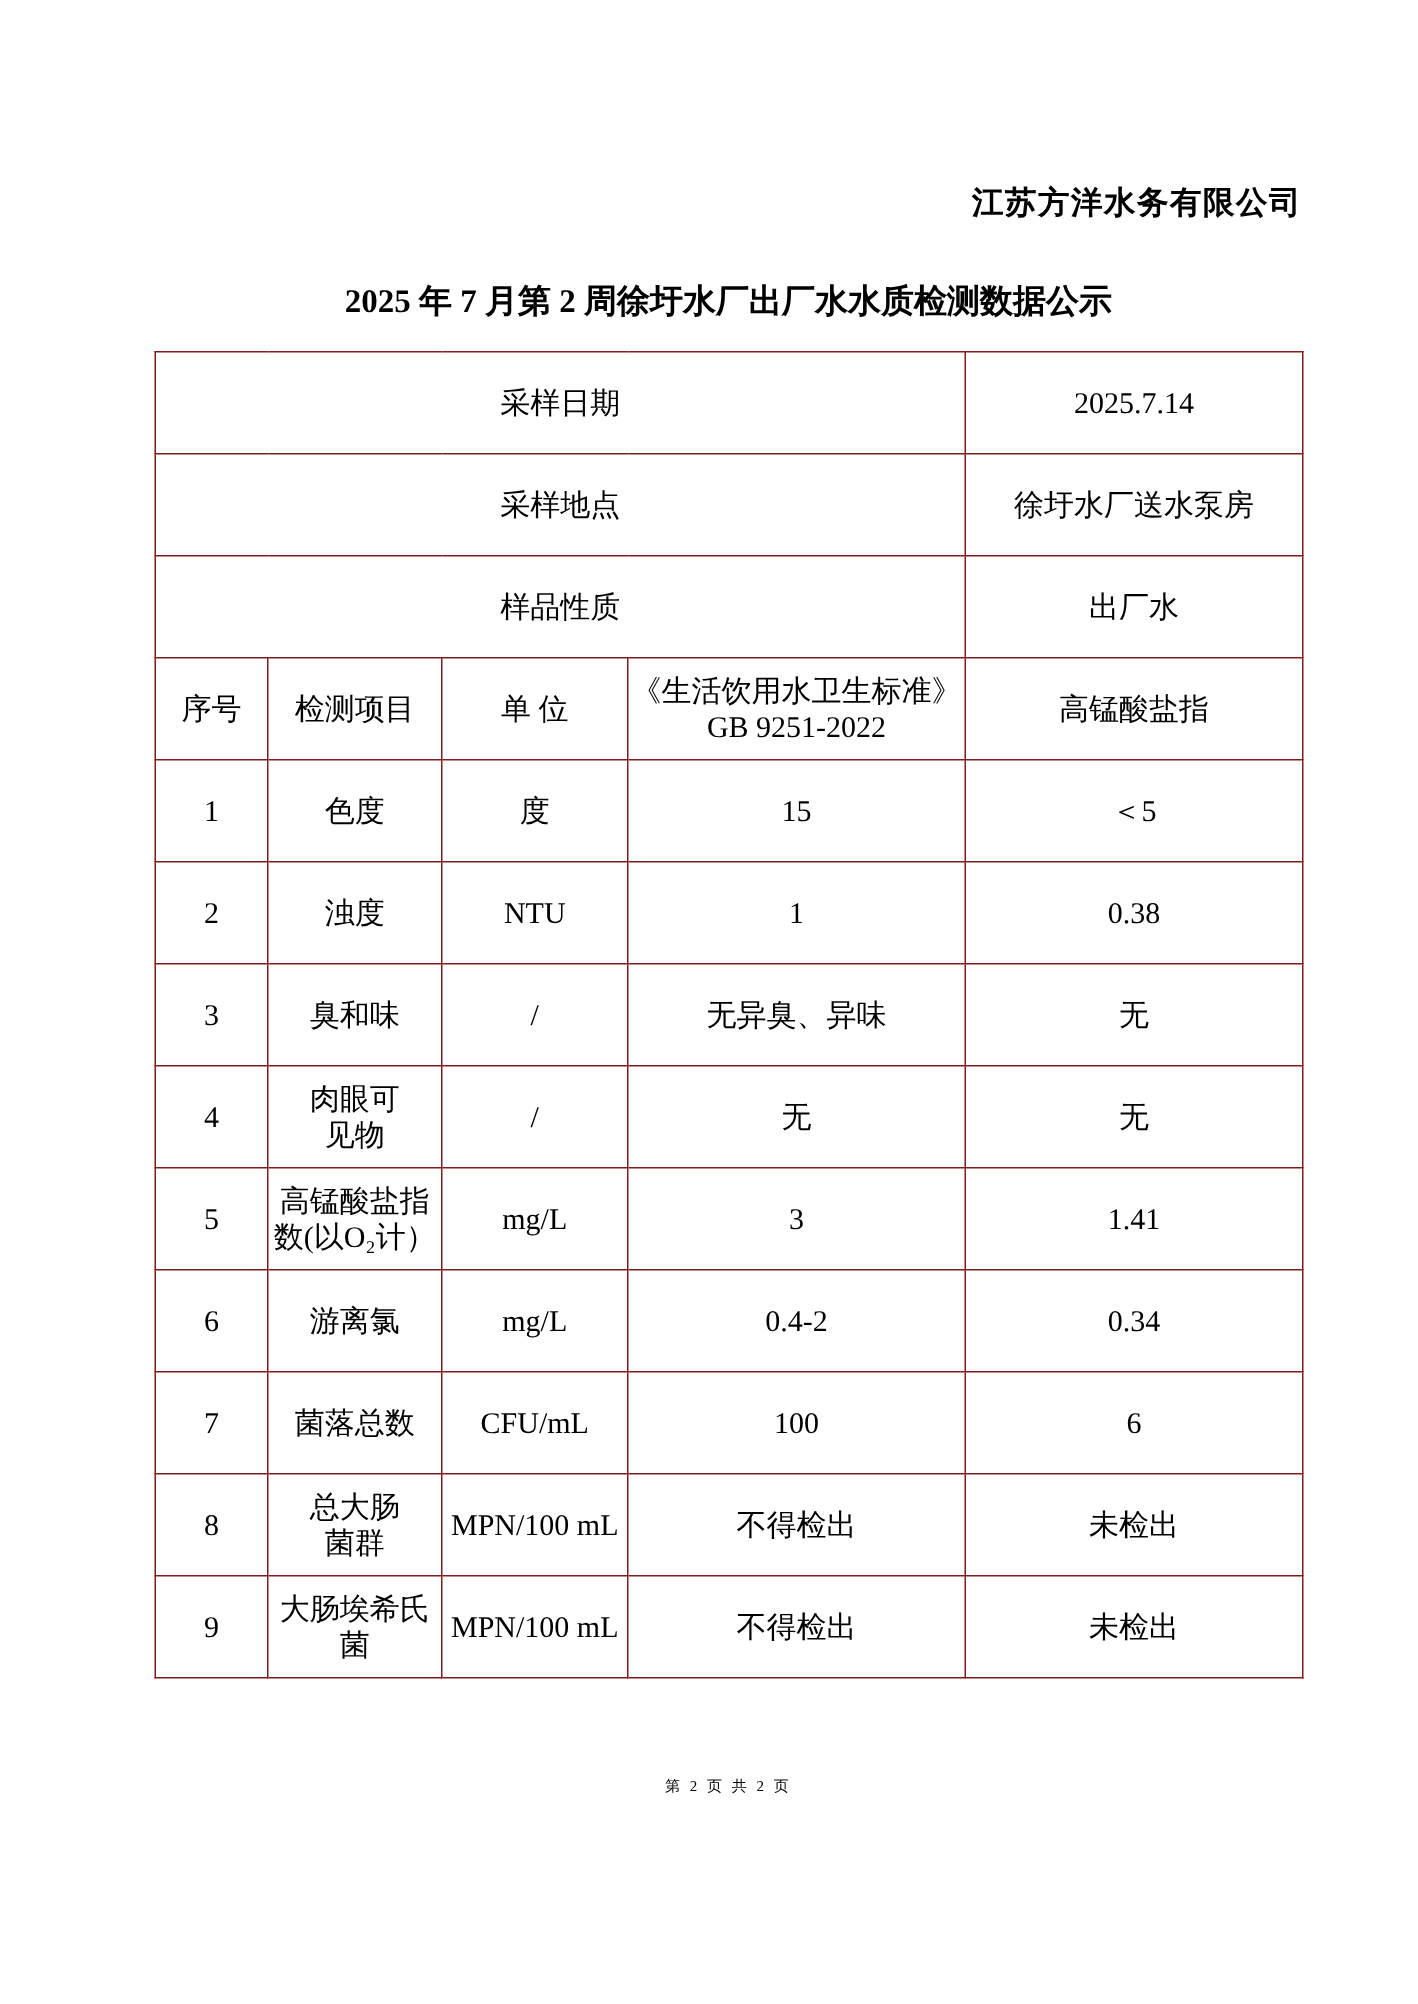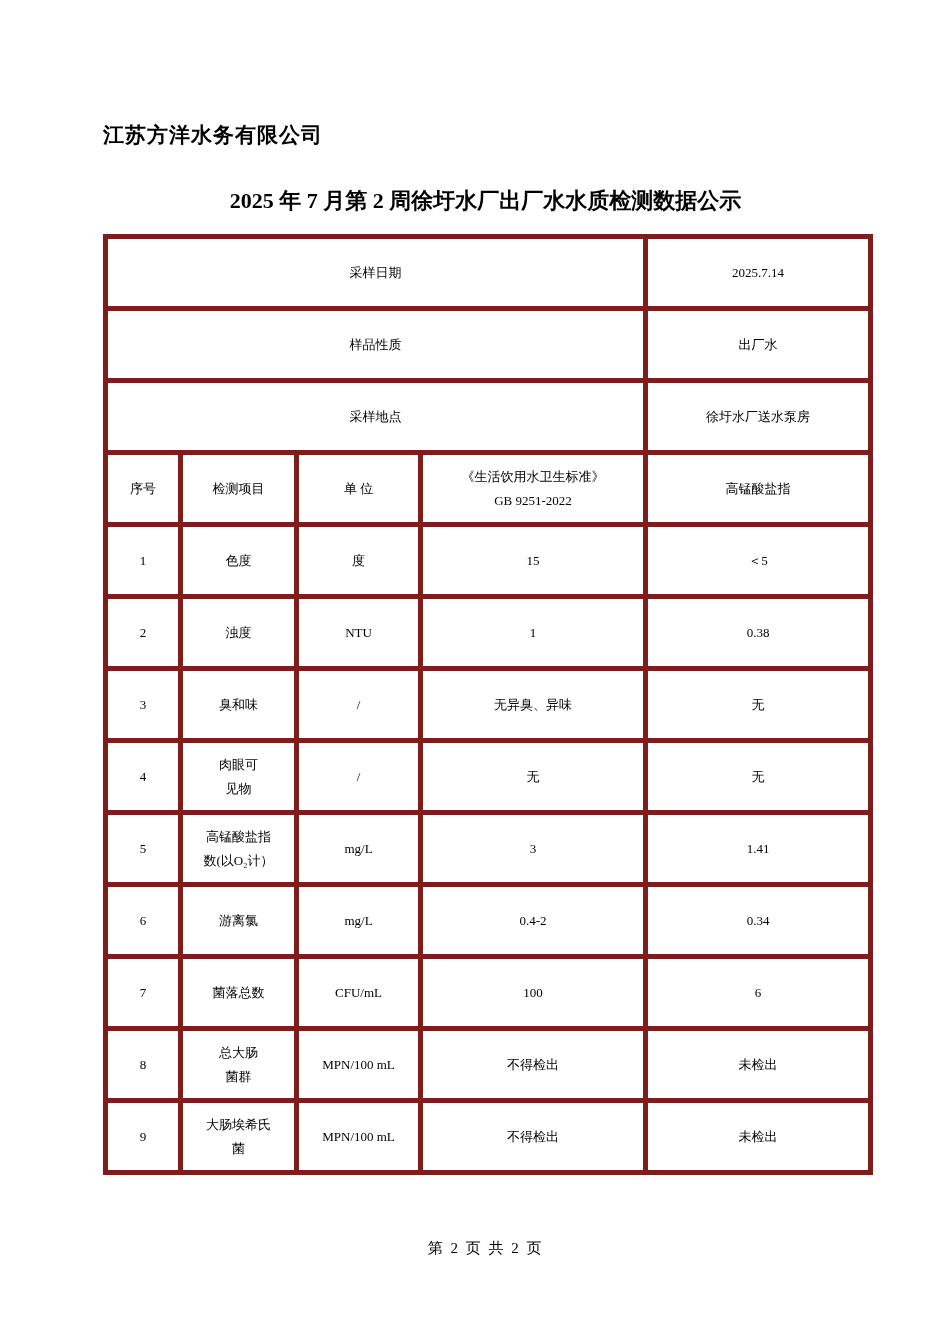--- a/index.html
+++ b/index.html
@@ -19,55 +19,55 @@
     background: #ffffff;
   }
   .content {
     position: absolute;
     left: 103px;
     top: 0;
     width: 765px;
     padding-top: 121px;
   }
   .company {
-    text-align: left;
+    text-align: right;
     font-size: 21px;
     line-height: 29px;
     font-weight: bold;
     letter-spacing: 1px;
   }
   .doc-title {
     margin-top: 36px;
     text-align: center;
     font-size: 22px;
     line-height: 30px;
     font-weight: bold;
   }
   table.wq {
     margin-top: 18px;
     width: 765px;
     border-collapse: collapse;
     table-layout: fixed;
   }
   table.wq td, table.wq th {
-    border: 5px solid #7f1d1d;
+    border: 1px solid #7f1d1d;
     text-align: center;
     vertical-align: middle;
-    font-size: 13px;
+    font-size: 20px;
     font-weight: normal;
     line-height: 24px;
     padding: 0 2px;
     white-space: pre-line;
     height: 67px;
     overflow: hidden;
   }
   .footer {
     margin-top: 64px;
     text-align: center;
-    font-size: 15px;
+    font-size: 10px;
     line-height: 18px;
     letter-spacing: 2px;
   }
 </style>
 </head>
 <body>
 
 <div class="page">
   <div class="content">
 
@@ -81,26 +81,26 @@
         <col style="width:124px">
         <col style="width:225px">
         <col style="width:225px">
       </colgroup>
       <tbody>
         <tr>
           <td colspan="4">采样日期</td>
           <td>2025.7.14</td>
         </tr>
         <tr>
+          <td colspan="4">采样地点</td>
+          <td>徐圩水厂送水泵房</td>
+        </tr>
+        <tr>
           <td colspan="4">样品性质</td>
           <td>出厂水</td>
-        </tr>
-        <tr>
-          <td colspan="4">采样地点</td>
-          <td>徐圩水厂送水泵房</td>
         </tr>
 
         <tr>
           <th>序号</th>
           <th>检测项目</th>
           <th>单 位</th>
           <th>《生活饮用水卫生标准》
 GB 9251-2022</th>
           <th>高锰酸盐指</th>
         </tr>

